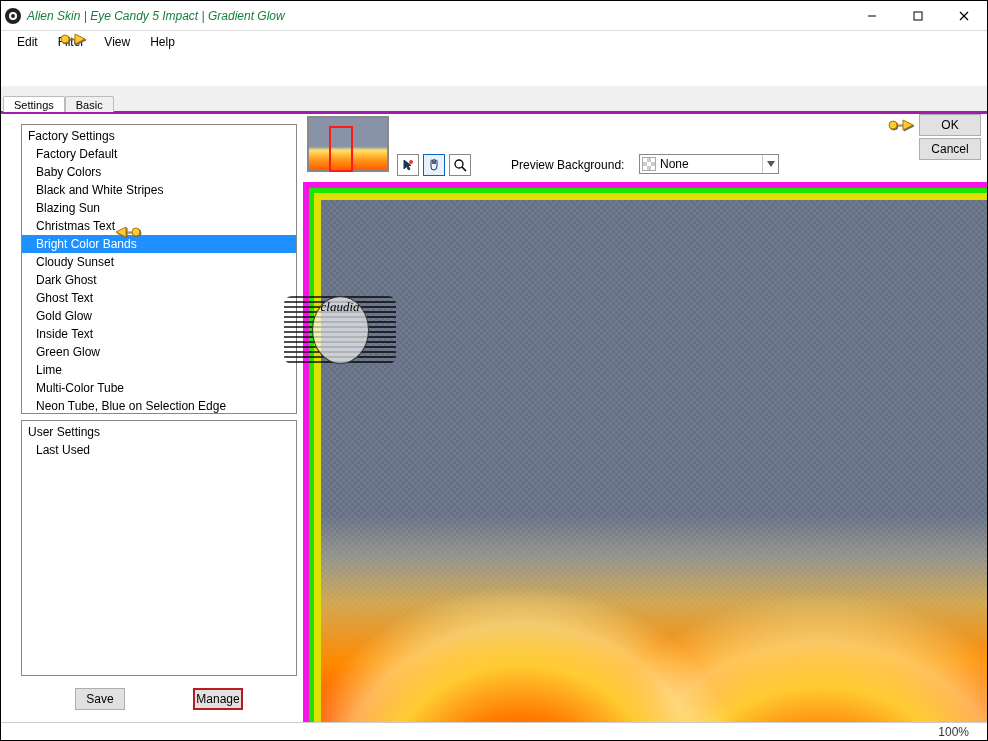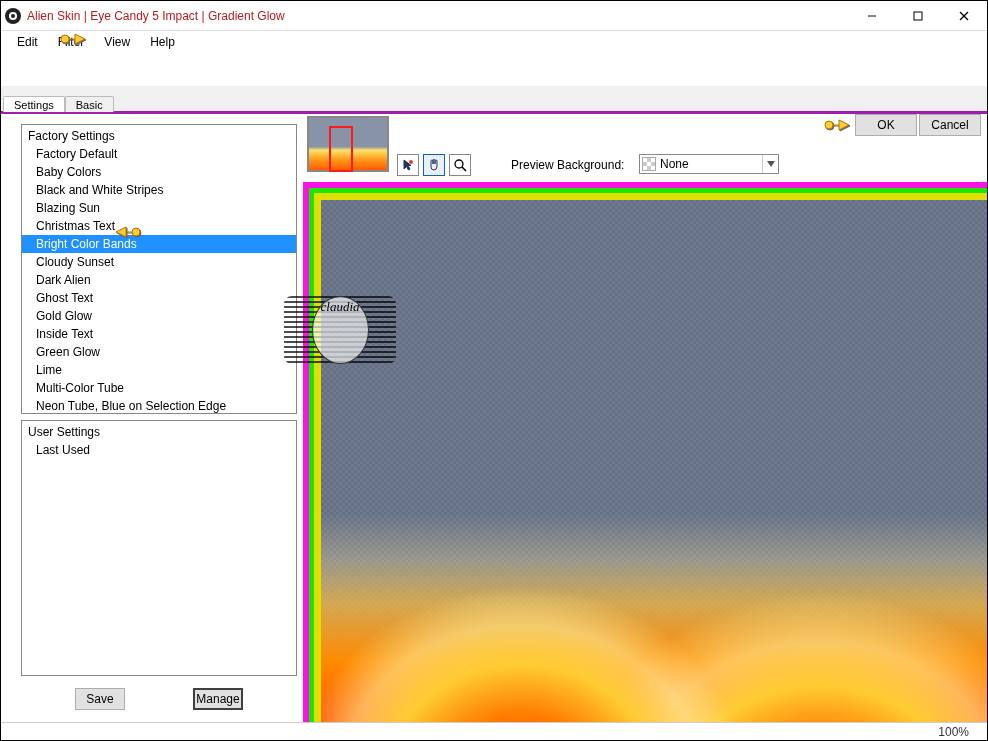--- a/index.html
+++ b/index.html
@@ -4,21 +4,21 @@
 <style>
 * { box-sizing: border-box; margin: 0; padding: 0; font-family: "Segoe UI", Tahoma, sans-serif; font-size: 12px; }
 html, body { width: 988px; height: 741px; overflow: hidden; background: #fff; }
 
 .window { width: 988px; height: 741px; border: 1px solid #000; background: #fff; display: flex; flex-direction: column; }
 
 
 .titlebar { height: 30px; background: #fff; display: flex; align-items: center; padding-left: 4px; border-bottom: 1px solid #ddd; }
 .titlebar .appicon { width: 16px; height: 16px; border-radius: 50%; background: #222; margin-right: 6px; display:flex; align-items:center; justify-content:center; }
 .titlebar .appicon svg { width:10px; height:10px; }
-.titlebar .title { font-size: 12px; color: #b91c1c; flex: 1; }
+.titlebar .title { font-size: 12px; color: #15803d; flex: 1; font-style: italic; }
 .winbtns { display: flex; height: 100%; }
 .winbtn { width: 46px; height: 100%; display: flex; align-items: center; justify-content: center; color: #000; }
 .winbtn svg { width: 10px; height: 10px; }
 
 
 .menubar { height: 22px; display: flex; align-items: center; padding-left: 6px; gap: 0; }
 .menuitem { padding: 2px 10px; font-size: 12px; position: relative; }
 .menubar .hand1 { position: absolute; left: 58px; top: -2px; z-index:5; }
 
 
@@ -42,41 +42,41 @@
 
 
 .listbox::-webkit-scrollbar { width: 17px; }
 .listbox::-webkit-scrollbar-track { background: #f0f0f0; }
 .listbox::-webkit-scrollbar-thumb { background: #cdcdcd; border: 1px solid #aaa; }
 .listbox::-webkit-scrollbar-button { background: #f0f0f0; height:17px; border:1px solid #aaa;}
 
 
 .btnrow { display: flex; justify-content: space-around; padding: 6px 20px; }
 .btn { width: 50px; height: 22px; background: #e1e1e1; border: 1px solid #adadad; font-size: 12px; display:flex; align-items:center; justify-content:center; }
-.btn.primary { border: 2px solid #404040; }
+.btn.primary { border: 2px solid #b91c1c; }
 
 
 .right { flex: 1; position: relative; display:flex; flex-direction:column; }
 
 
 .rightctrls { height: 68px; position: relative; }
 .thumb { position: absolute; left: 6px; top: 2px; width: 82px; height: 56px; border: 2px solid #888; background: linear-gradient(to bottom, #8893a8 0%, #8893a8 55%, #ffe26a 62%, #ff9a1a 80%, #ff5a00 100%); }
 .thumb .sel { position:absolute; left:20px; top:8px; width:24px; height:46px; border:2px solid #ff1a1a; }
 
 .iconbar { position: absolute; left: 96px; top: 40px; display:flex; gap:4px; }
 .iconbtn { width: 22px; height: 22px; border: 1px solid #888; background: #fff; display:flex; align-items:center; justify-content:center; }
 .iconbtn.active { border: 1px solid #0b61c4; background:#e8f1fb; }
 .iconbtn svg { width:14px; height:14px; }
 
 .prevlabel { position: absolute; left: 210px; top: 44px; font-size: 12px; }
 .prevcombo { position: absolute; left: 338px; top: 40px; width: 140px; height: 20px; border: 1px solid #888; background:#fff; display:flex; align-items:center; padding-left:2px; gap:4px; }
 .prevcombo .swatch { width:14px; height:14px; background: repeating-conic-gradient(#ccc 0 25%, #fff 0 50%) 0 0/8px 8px; border:1px solid #aaa;}
 .prevcombo .arrow { margin-left:auto; width:16px; height:18px; display:flex; align-items:center; justify-content:center; border-left:1px solid #ccc;}
 
-.okcancel { position: absolute; right: 6px; top: 0px; display:flex; flex-direction:row; gap:2px; }
+.okcancel { position: absolute; right: 6px; top: 0px; display:flex; flex-direction:column; gap:2px; }
 .okbtn { width: 62px; height: 22px; background:#e1e1e1; border:1px solid #adadad; font-size:12px; display:flex; align-items:center; justify-content:center; }
 .okrow { display:flex; align-items:center; gap:4px;}
 .okrow .hand2 { display:flex;}
 
 
 .preview-wrap { flex:1; margin: 0 0 0 2px; position:relative; overflow:hidden; }
 .border-l1 { position:absolute; inset:0; background:#f814e6; }
 .border-l2 { position:absolute; inset:6px 0 0 6px; background:#1be600; }
 .border-l3 { position:absolute; inset:11px 0 0 11px; background:#e0e000; }
 .border-l4 { position:absolute; inset:18px 0 0 18px; background:#6f7a8f;
@@ -167,21 +167,21 @@
 
       <div class="listbox upper">
         <div class="listhead">Factory Settings</div>
         <div class="listitem itemindent">Factory Default</div>
         <div class="listitem itemindent">Baby Colors</div>
         <div class="listitem itemindent">Black and White Stripes</div>
         <div class="listitem itemindent">Blazing Sun</div>
         <div class="listitem itemindent">Christmas Text</div>
         <div class="listitem itemindent selected">Bright Color Bands</div>
         <div class="listitem itemindent">Cloudy Sunset</div>
-        <div class="listitem itemindent">Dark Alien</div>
+        <div class="listitem itemindent">Dark Ghost</div>
         <div class="listitem itemindent">Ghost Text</div>
         <div class="listitem itemindent">Gold Glow</div>
         <div class="listitem itemindent">Inside Text</div>
         <div class="listitem itemindent">Green Glow</div>
         <div class="listitem itemindent">Lime</div>
         <div class="listitem itemindent">Multi-Color Tube</div>
         <div class="listitem itemindent">Neon Tube, Blue on Selection Edge</div>
       </div>
 
       <span class="hand right hand-near-item">

